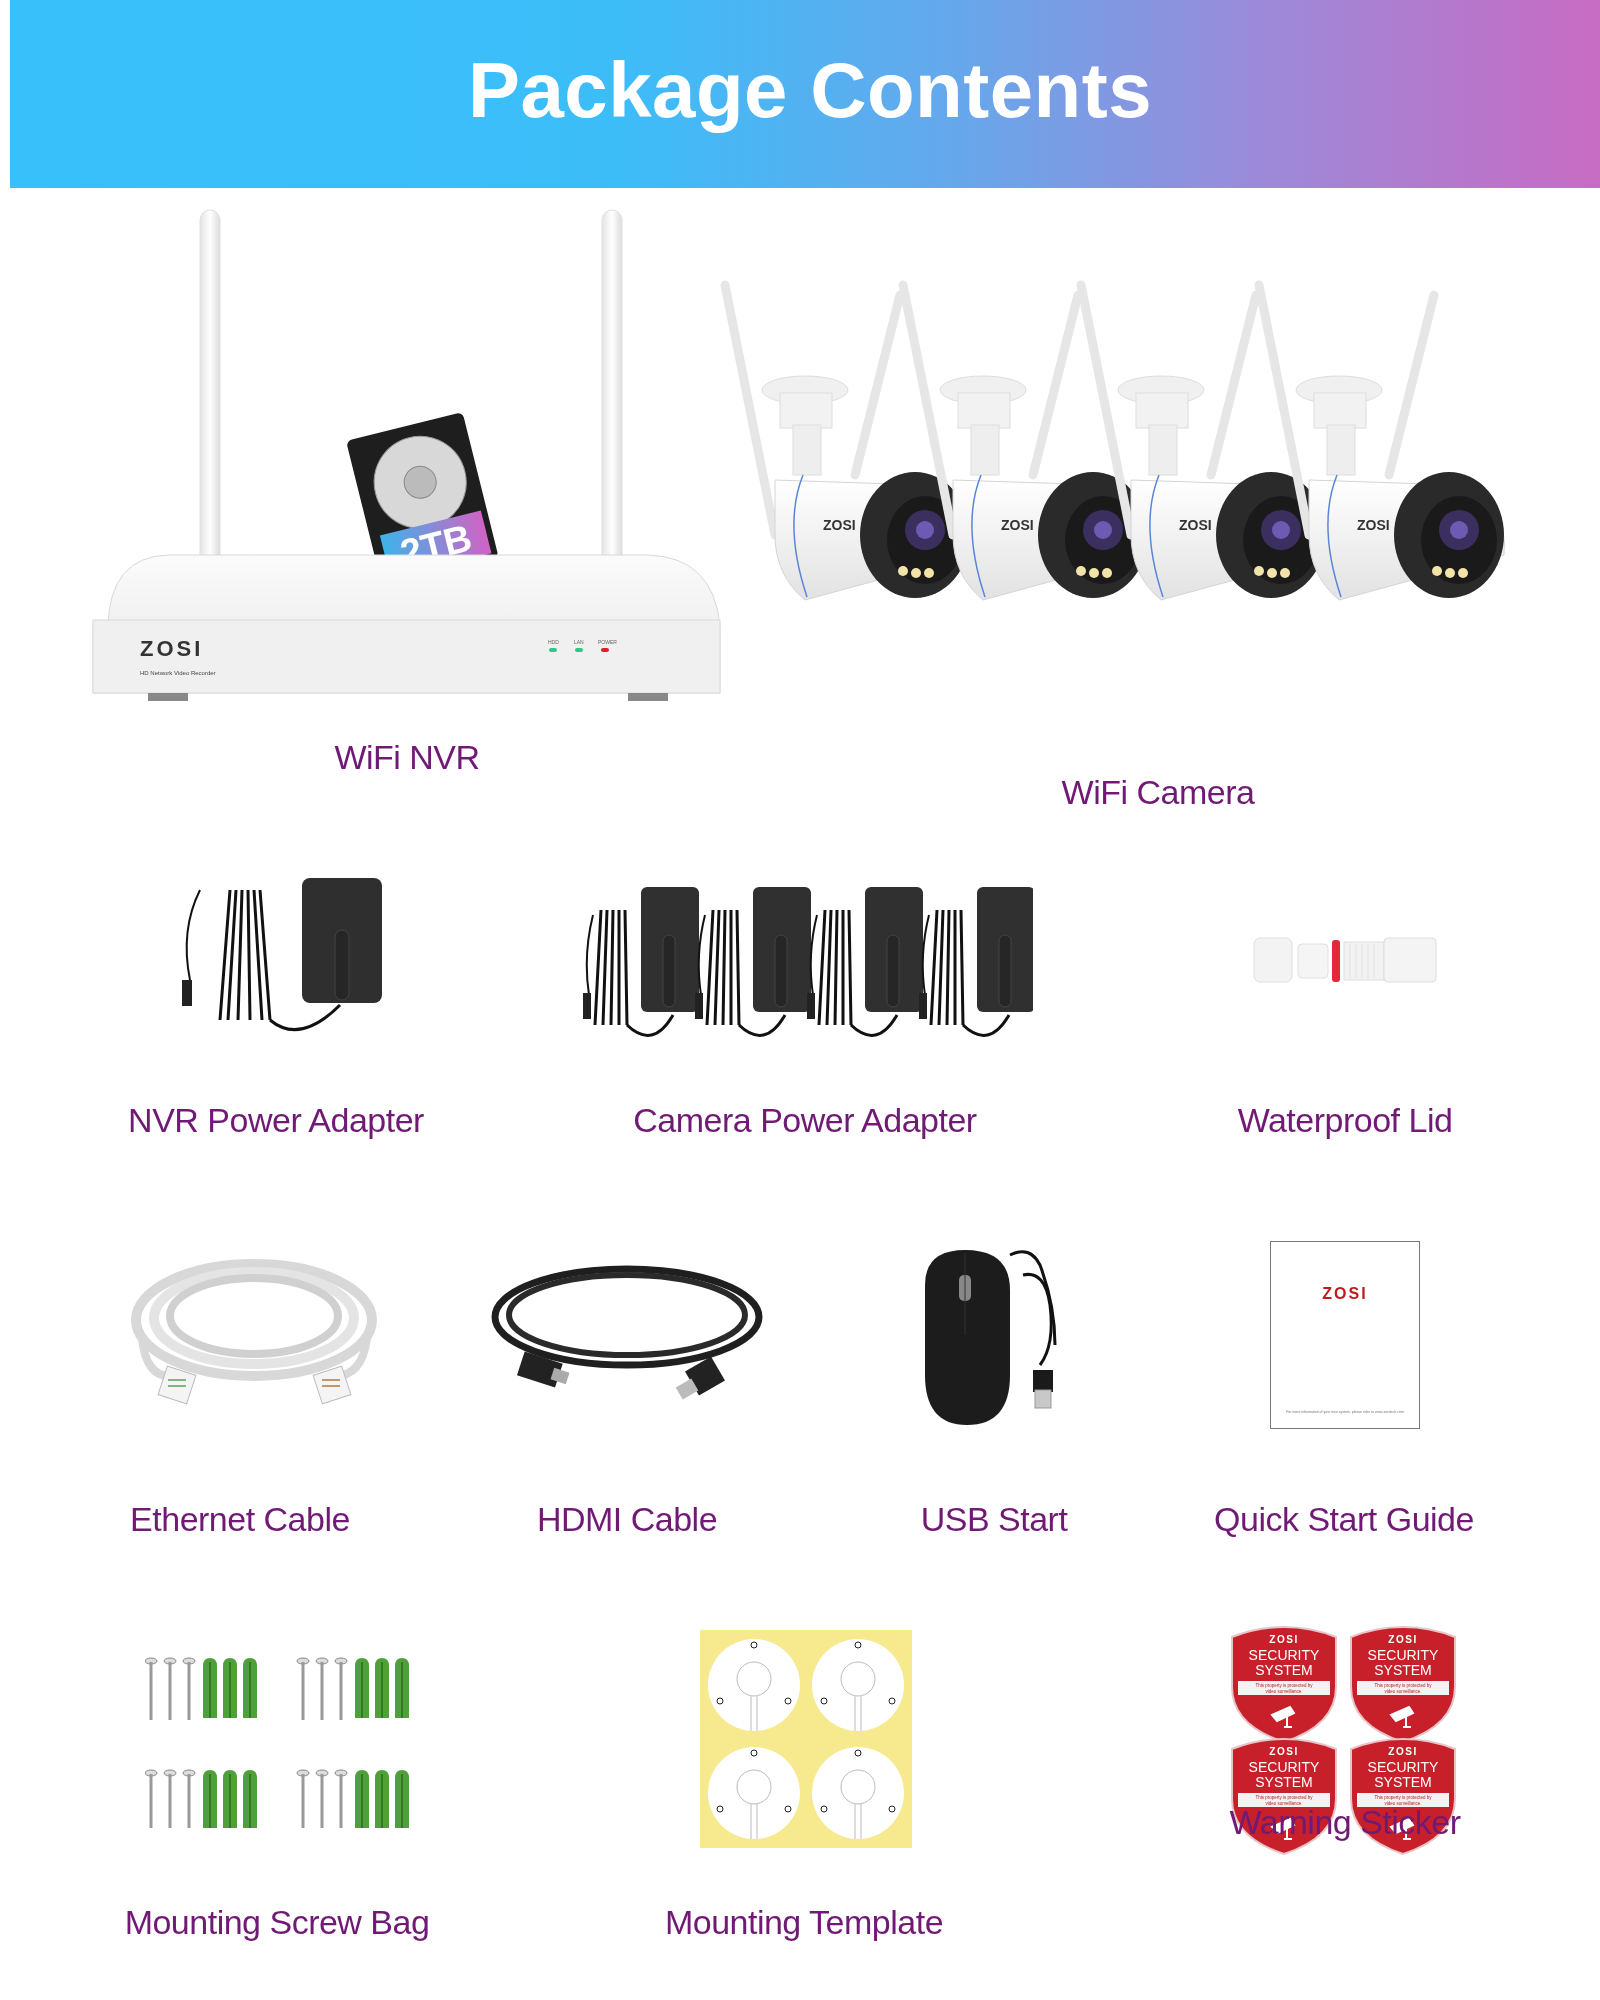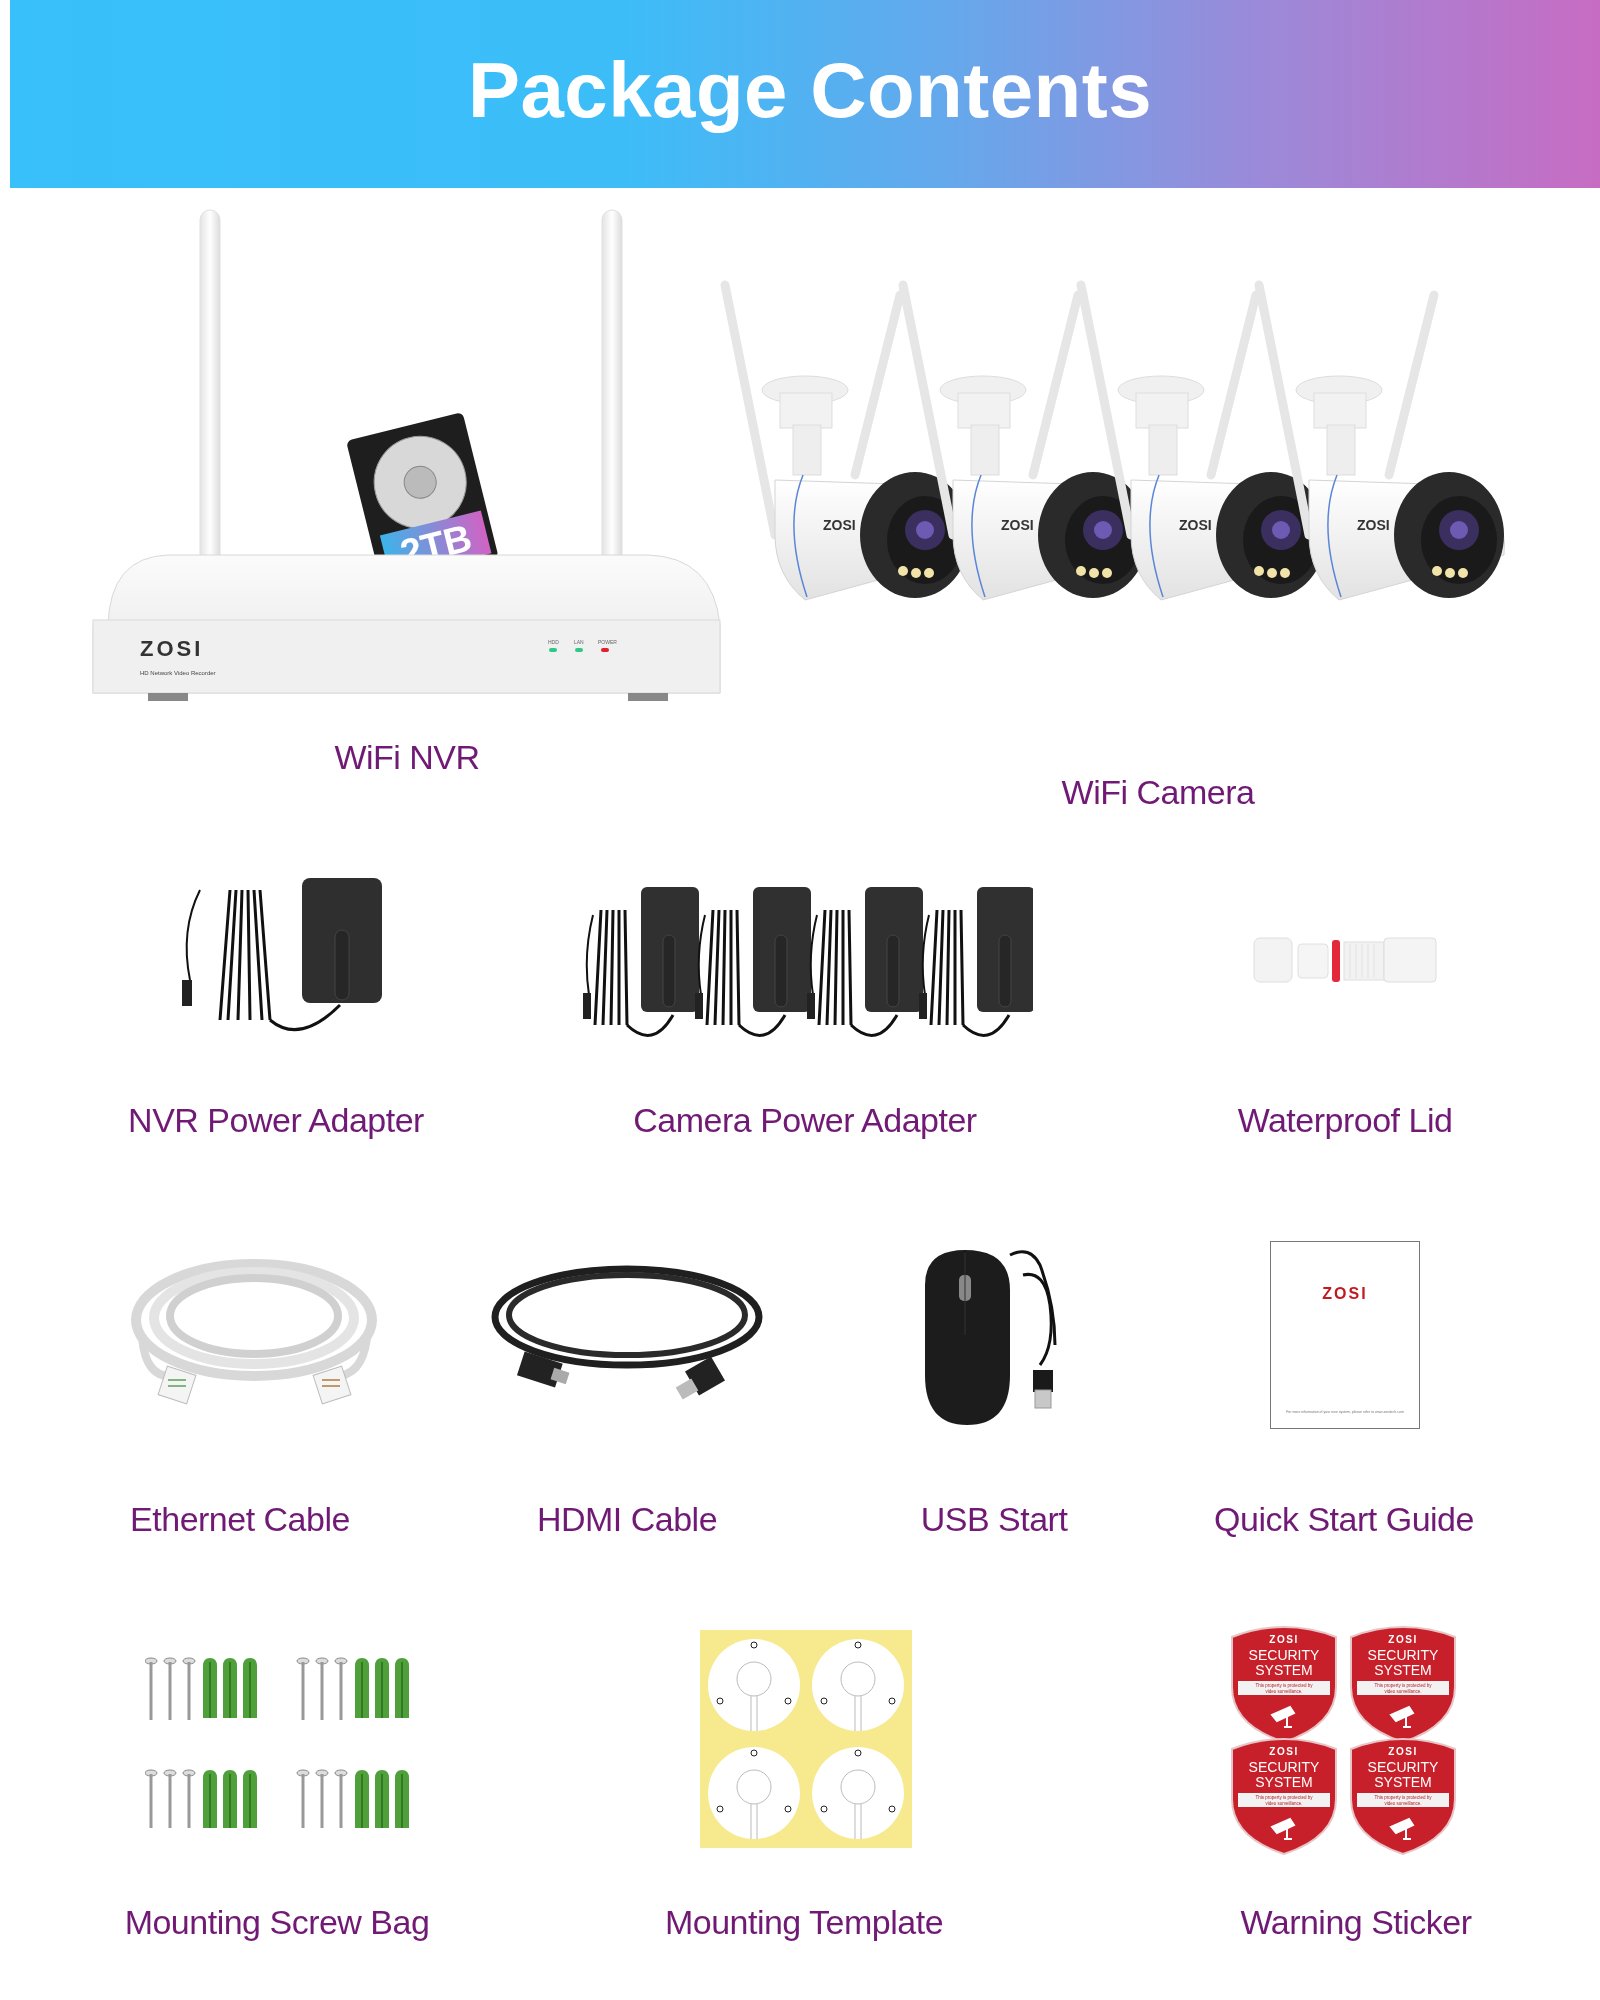--- a/index.html
+++ b/index.html
@@ -246,13 +246,13 @@
         <text x="52" y="66" text-anchor="middle" font-family="Liberation Sans, sans-serif" font-size="4.5" fill="#b31c24">video surveillance.</text>
         <path d="M40 88 L58 80 L62 86 L45 94 Z M55 90 L55 100 M52 100 L60 100" stroke="#fff" stroke-width="2" fill="#fff"></path>
       </g>
     </defs>
     <use href="#shield" x="2" y="2"></use>
     <use href="#shield" x="121" y="2"></use>
     <use href="#shield" x="2" y="114"></use>
     <use href="#shield" x="121" y="114"></use>
   </svg>
 </div>
-<div class="label" style="left:1345px;top:1900px;margin-left:11px;">Warning Sticker</div>
+<div class="label" style="left:1345px;top:1800px;">Warning Sticker</div>
 
 </body></html>

